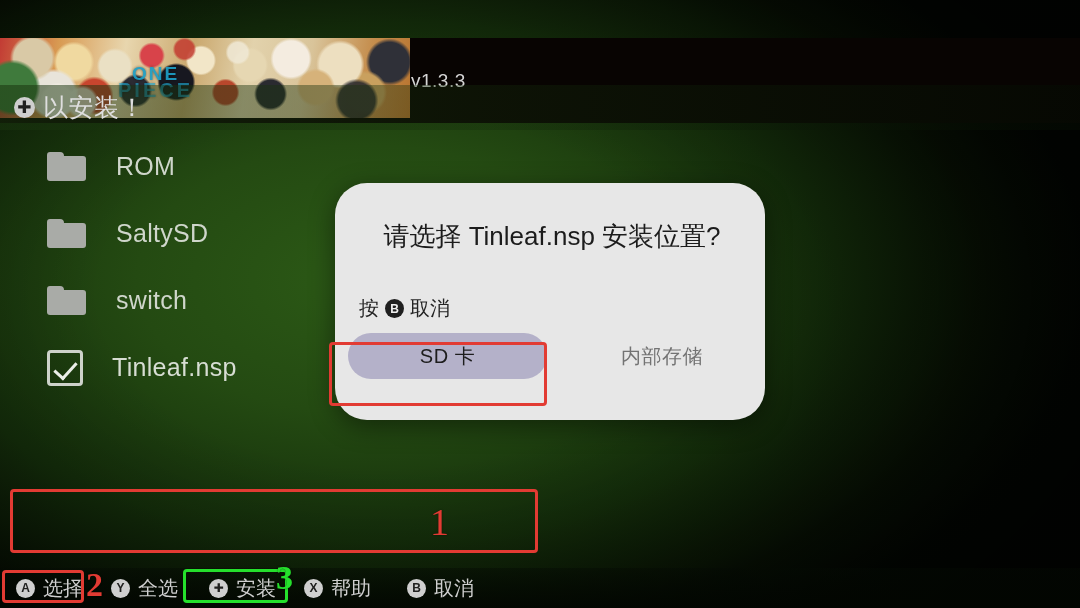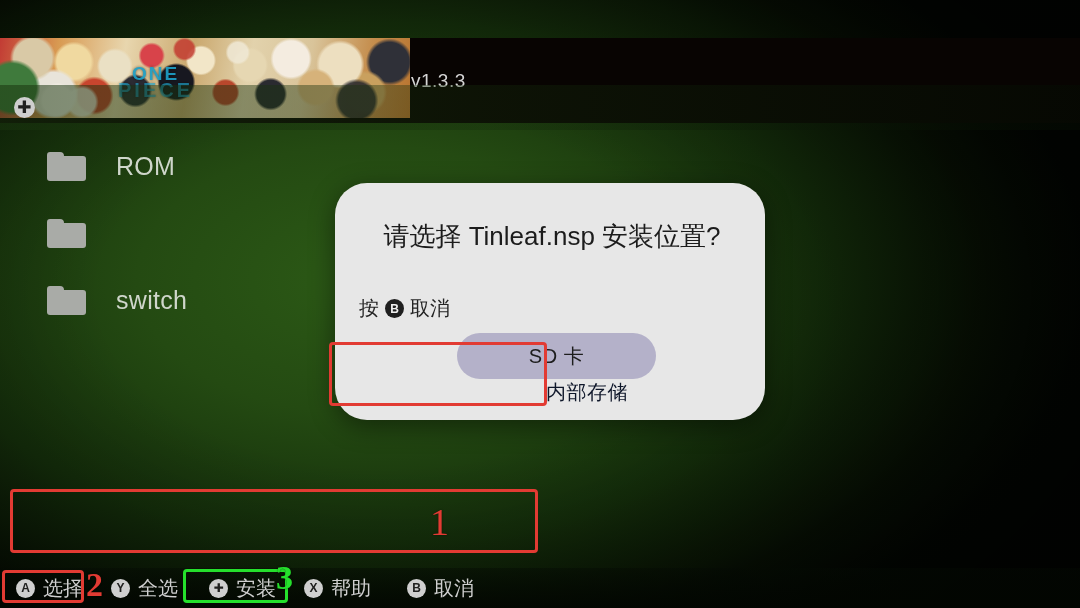--- a/index.html
+++ b/index.html
@@ -235,39 +235,38 @@
     align-items: center;
     color: #242424;
     font-size: 20px;
   }
   #dialog-options {
     position: absolute;
     left: 0; top: 150px;
     width: 430px;
     display: flex;
     align-items: center;
-    flex-direction: column;
   }
   #sd-card-button {
     width: 199px;
     height: 46px;
     margin-left: 13px;
     border-radius: 23px;
     background: #b4b1c9;
     color: #1d1d1d;
     font-size: 20px;
     display: flex;
     align-items: center;
     justify-content: center;
     letter-spacing: .5px;
     border: none;
   }
   #internal-storage-button {
     margin-left: 74px;
-    color: #0f172a;
+    color: #737373;
     font-size: 20px;
     background: none;
     border: none;
     letter-spacing: .5px;
   }
 
   
   #bottom-bar {
     position: absolute;
     left: 0; bottom: 0;
@@ -336,41 +335,47 @@
         <div class="lg1">ONE</div>
         <div class="lg2">PIECE</div>
       </div>
     </div>
     <div id="version">v1.3.3</div>
   </div>
 
   <div id="instruction-bar">
     <div id="instruction-text">
       <span class="glyph plus">✚</span>
+      <span>以安装！</span>
     </div>
   </div>
 
   <div id="file-list">
 
     <div class="file-row">
       <span class="folder-icon"></span>
       <span class="name">ROM</span>
     </div>
 
     <div class="file-row">
       <span class="folder-icon"></span>
+      <span class="name">SaltySD</span>
     </div>
 
     <div class="file-row">
       <span class="folder-icon"></span>
       <span class="name">switch</span>
     </div>
 
 
 
+    <div class="file-row selected">
+      <span class="checkbox-icon"></span>
+      <span class="name">Tinleaf.nsp</span>
+    </div>
 
   </div>
 
   <div id="dialog">
     <div id="dialog-title">请选择 Tinleaf.nsp 安装位置?</div>
 
     <div id="dialog-hint">
       <span>按</span>
       <span class="glyph dark small">B</span>
       <span>取消</span>

